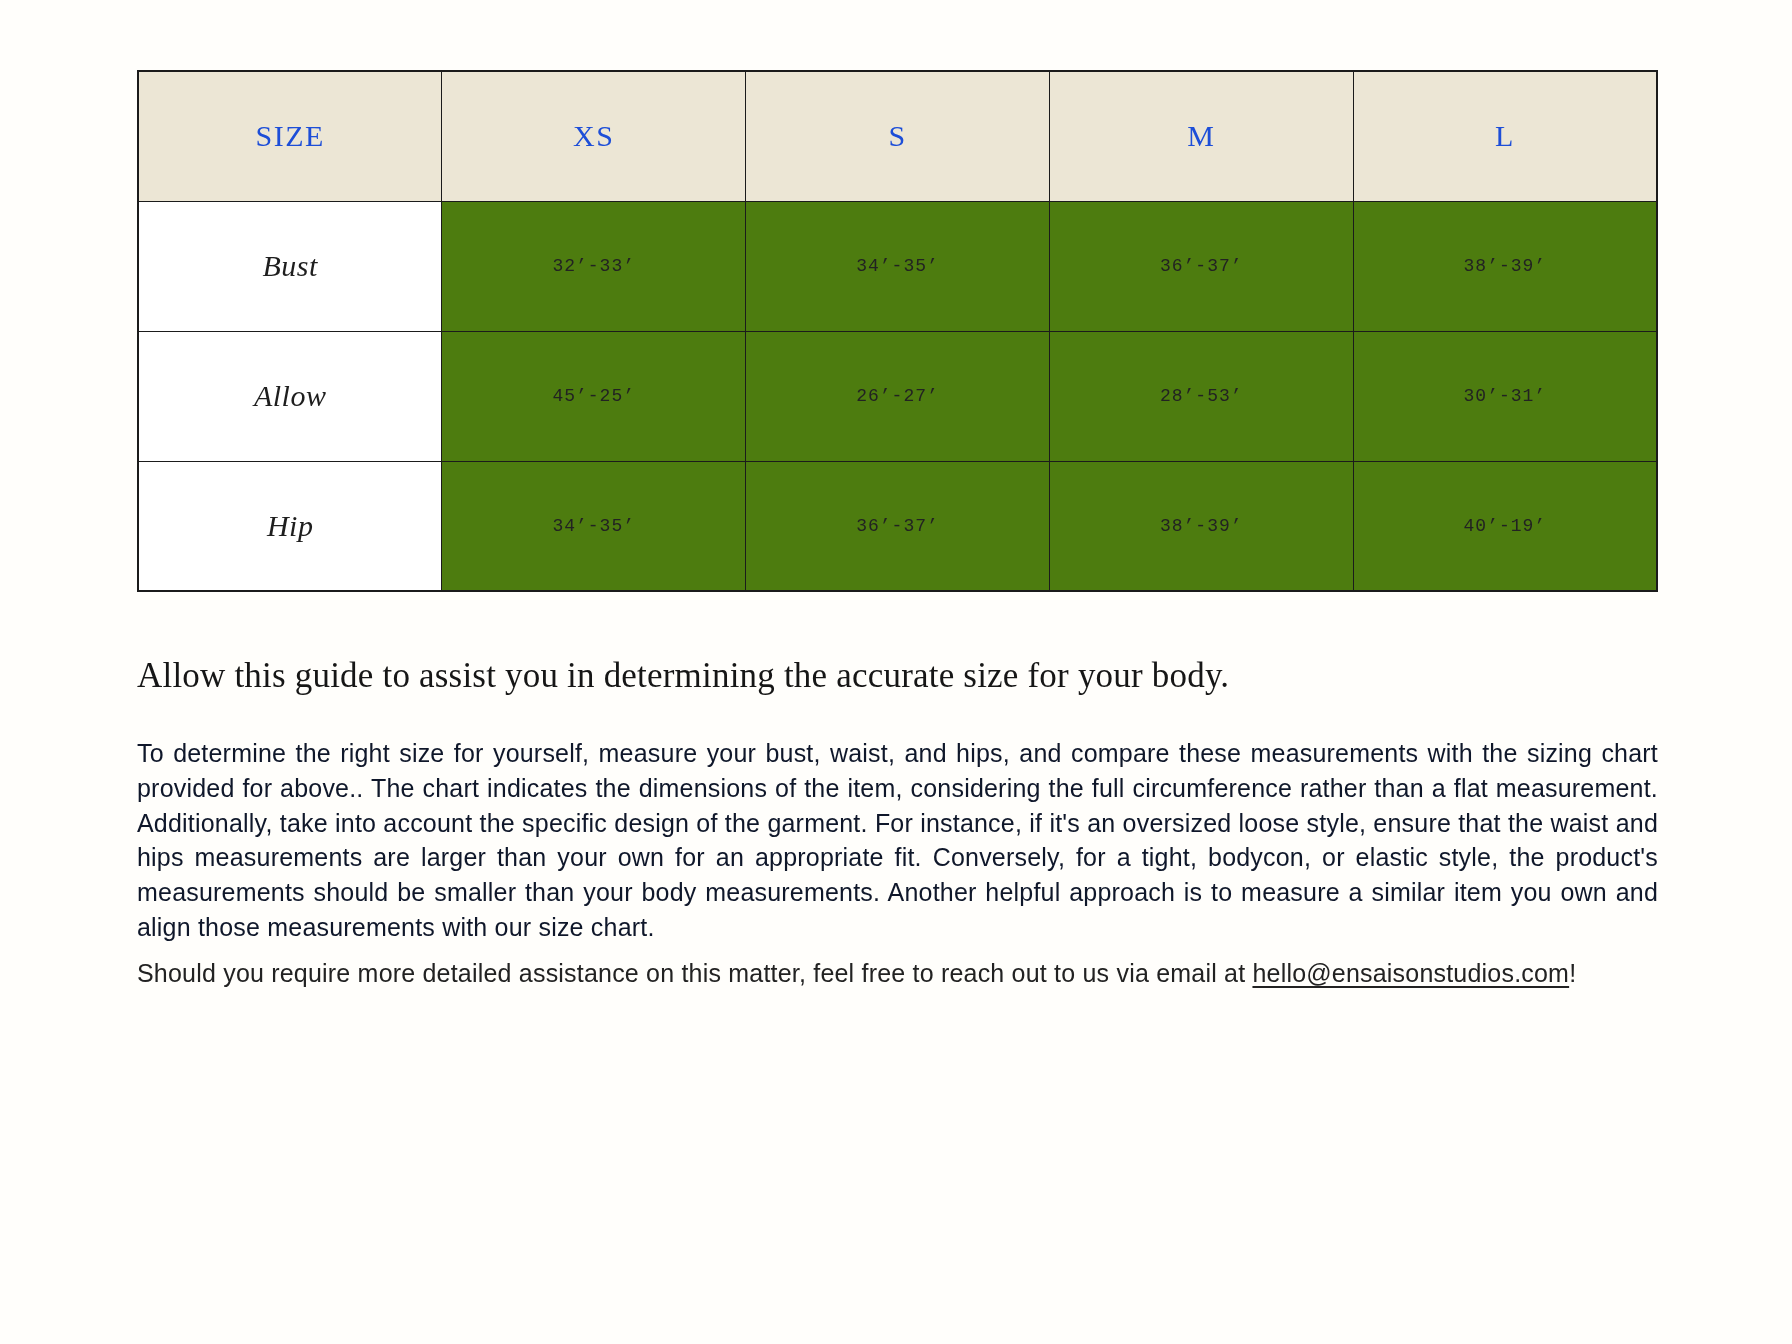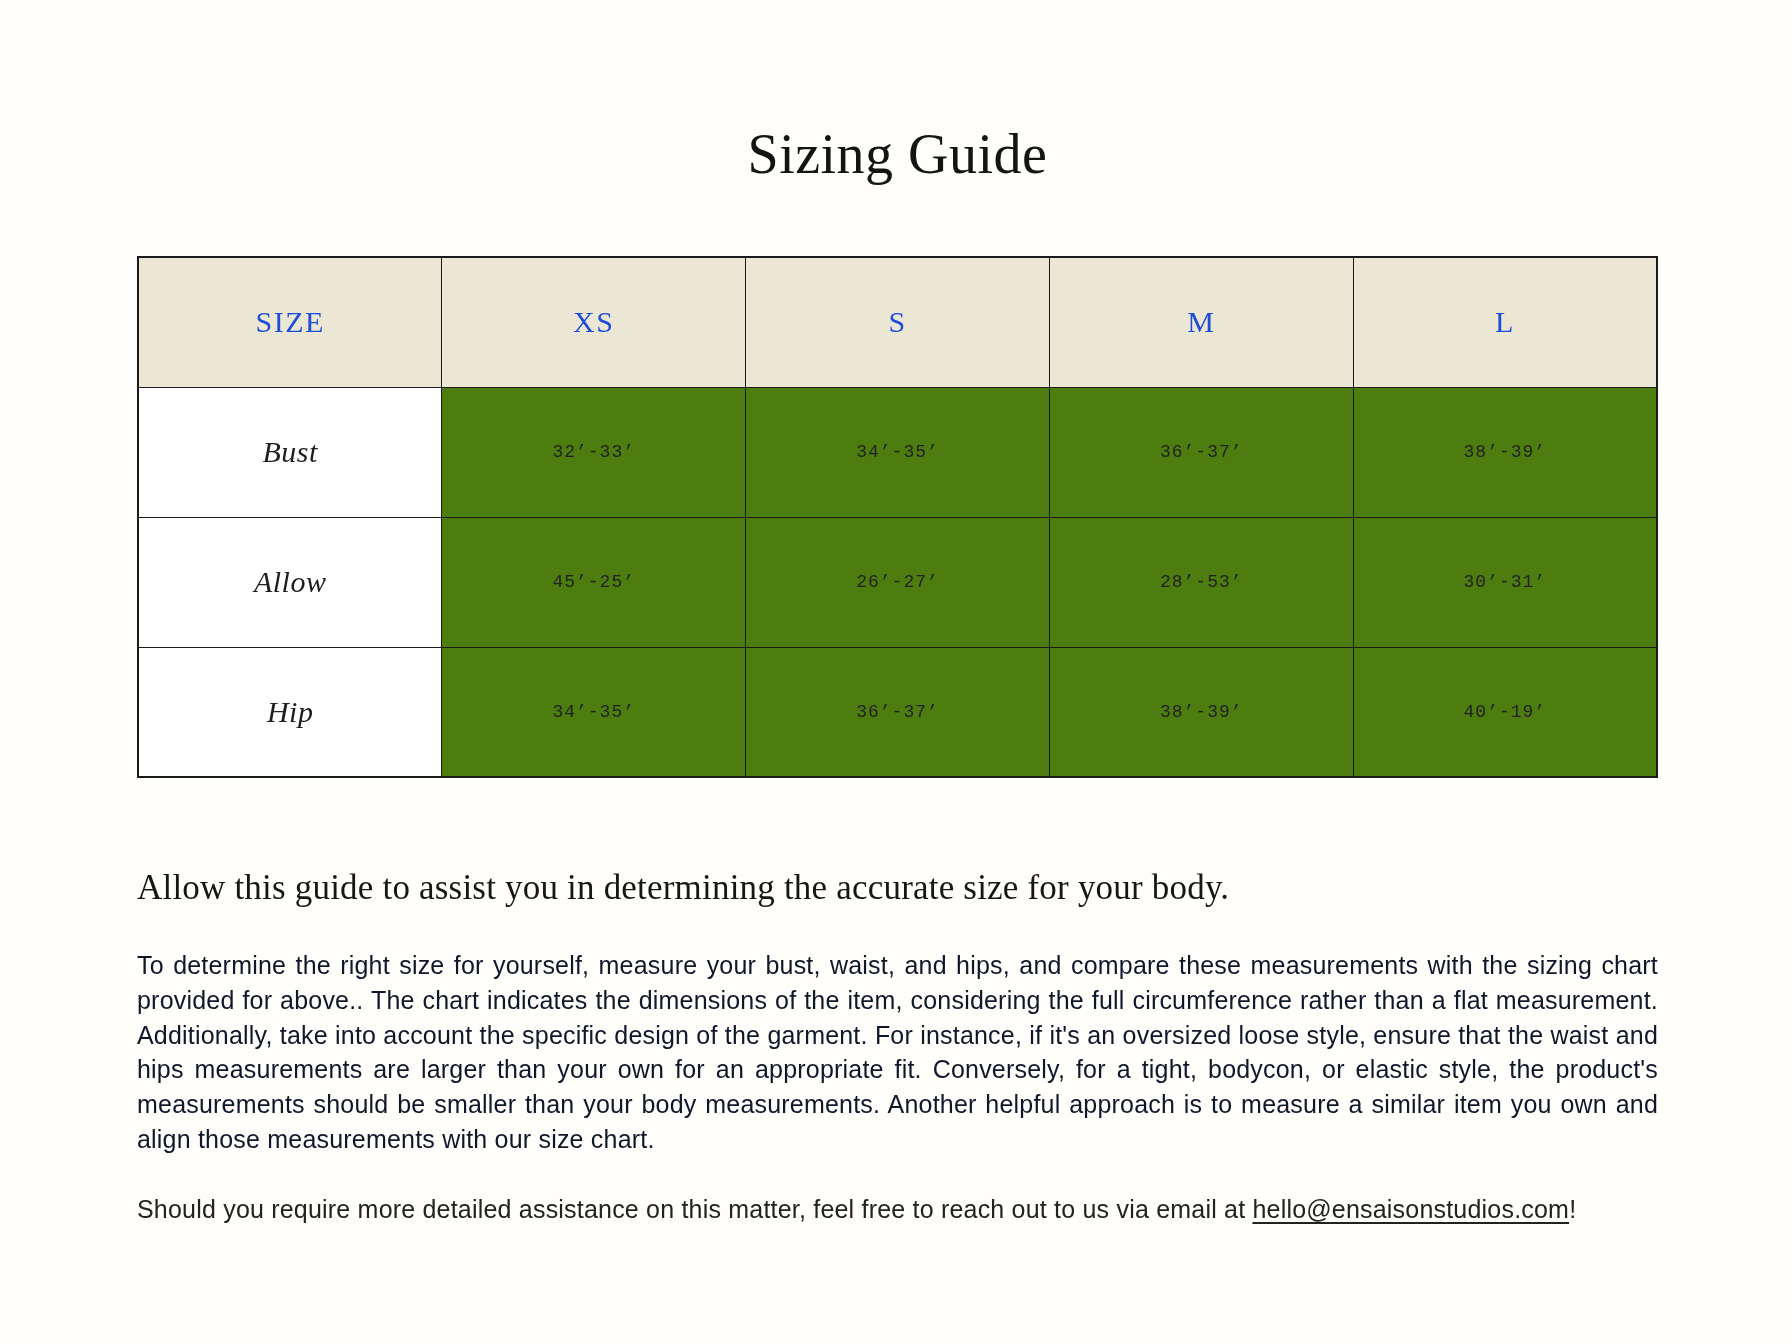--- a/index.html
+++ b/index.html
@@ -58,54 +58,53 @@
     font-style: italic;
   }
   td.size-value {
     font-family: Liberation Mono, monospace;
     font-size: 18px;
     letter-spacing: 1px;
     color: #222222;
     background: #4d7c0f;
   }
   .subtitle {
-    margin-top: 90px;
+    margin-top: 64px;
     font-family: "Liberation Serif", serif;
     font-weight: 400;
     font-size: 35px;
     letter-spacing: 0.2px;
     color: #161616;
   }
   .description {
     margin-top: 40px;
     font-size: 25px;
     line-height: 1.39;
     letter-spacing: 0.2px;
     text-align: justify;
     color: #0f172a;
   }
   .contact-line {
-    margin-top: 38px;
+    margin-top: 14px;
     font-size: 25px;
     letter-spacing: 0.2px;
     color: #222222;
   }
   .email-link {
     color: #222222;
     text-decoration: underline;
     text-underline-offset: 4px;
     cursor: pointer;
   }
 </style>
 </head>
 <body>
 
 <div class="page">
 
-  <h1 class="page-title">Sizing Guide</h1>
 
   <table class="sizing-table">
     <thead>
       <tr>
         <th>SIZE</th>
         <th>XS</th>
         <th>S</th>
         <th>M</th>
         <th>L</th>
       </tr>

